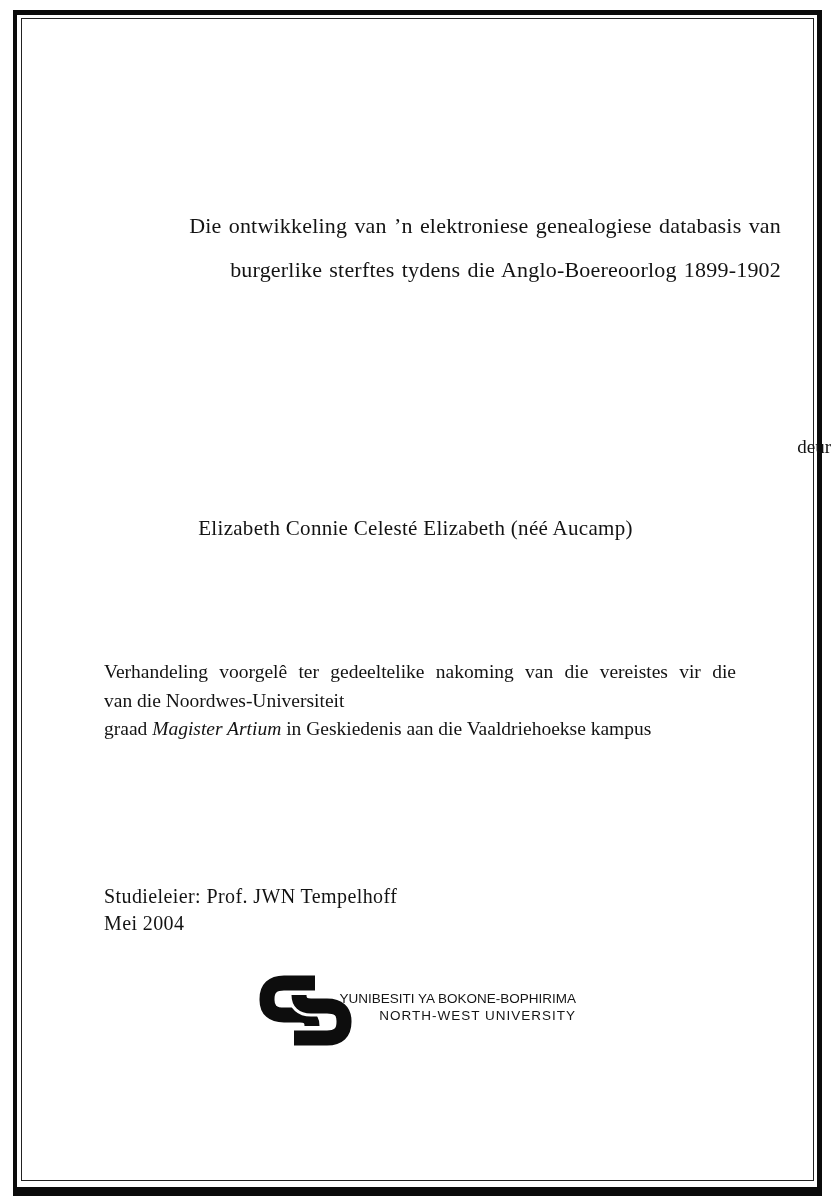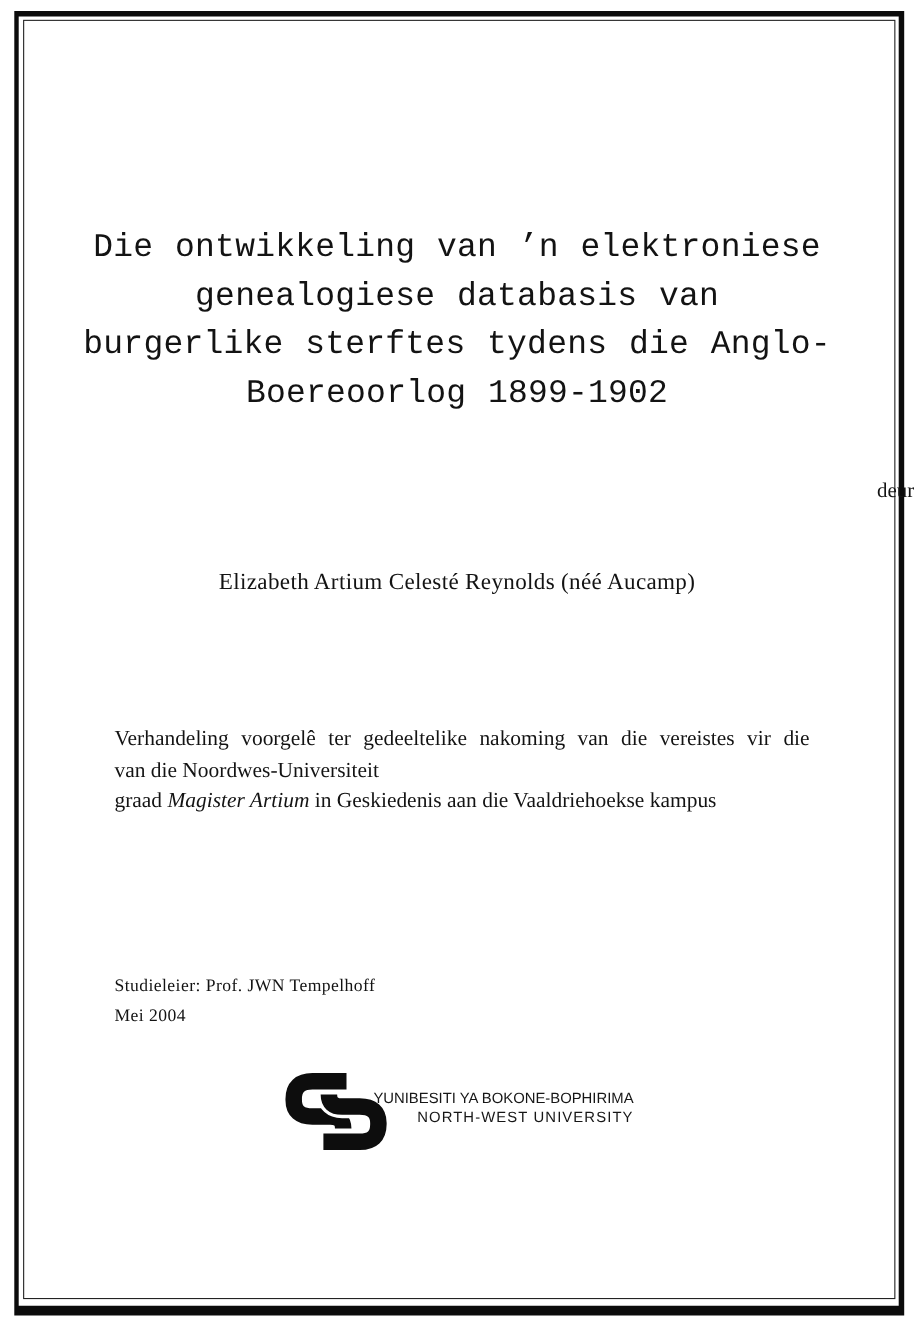--- a/index.html
+++ b/index.html
@@ -22,45 +22,44 @@
     border-width:5px 5px 9px 4px;
     pointer-events:none;
   }
   .frame-inner{
     position:absolute;left:21px;top:18px;right:17px;bottom:19px;
     border:1px solid #222;
     pointer-events:none;
   }
   .title{
     position:absolute;top:204px;left:50px;right:50px;
-    text-align:center;
-    font-size:30px;line-height:44px;
+    text-align:right;
+    font-size:22px;line-height:44px;
     letter-spacing:.2px;word-spacing:1.5px;
     white-space:pre-line;
-    font-family:Liberation Mono, monospace;
   }
   .byline{
     position:absolute;top:436px;left:0;right:0;
     text-align:right;font-size:19px;
   }
   .author{
     position:absolute;top:516px;left:0;right:0;
     text-align:center;font-size:21px;letter-spacing:.3px;
   }
   .statement{
     position:absolute;top:658px;left:104px;width:632px;
     font-size:19.5px;line-height:28.5px;
   }
   .statement .just{
     text-align:justify;text-align-last:justify;
   }
   .statement .it{font-style:italic;}
   .advisor{
     position:absolute;top:883px;left:104px;
-    font-size:16px;line-height:27px;letter-spacing:.4px;
+    font-size:20px;line-height:27px;letter-spacing:.4px;
   }
   .logo{
     position:absolute;left:257px;top:967px;width:330px;height:88px;
   }
   .logo-mark{position:absolute;left:0;top:2px;}
   .logo-text{
     position:absolute;left:61px;top:11px;width:258px;
     text-align:right;
     font-family:"Liberation Sans", sans-serif;
     font-size:13.5px;line-height:17.2px;
@@ -74,21 +73,21 @@
 <body>
 
 <div class="frame-outer"></div>
 <div class="frame-inner"></div>
 
 <div class="title">Die ontwikkeling van ’n elektroniese genealogiese databasis van
 burgerlike sterftes tydens die Anglo-Boereoorlog 1899-1902</div>
 
 <div class="byline">deur</div>
 
-<div class="author">Elizabeth Artium Celesté Reynolds (néé Aucamp)</div>
+<div class="author">Elizabeth Connie Celesté Elizabeth (néé Aucamp)</div>
 
 <div class="statement">
   <div class="just">Verhandeling voorgelê ter gedeeltelike nakoming van die vereistes vir die</div>
   <div>van die Noordwes-Universiteit</div>
   <div><span>graad </span><span class="it">Magister Artium</span><span> in Geskiedenis aan die Vaaldriehoekse kampus</span></div>
 </div>
 
 <div class="advisor">
   <div>Studieleier: Prof. JWN Tempelhoff</div>
   <div>Mei 2004</div>

